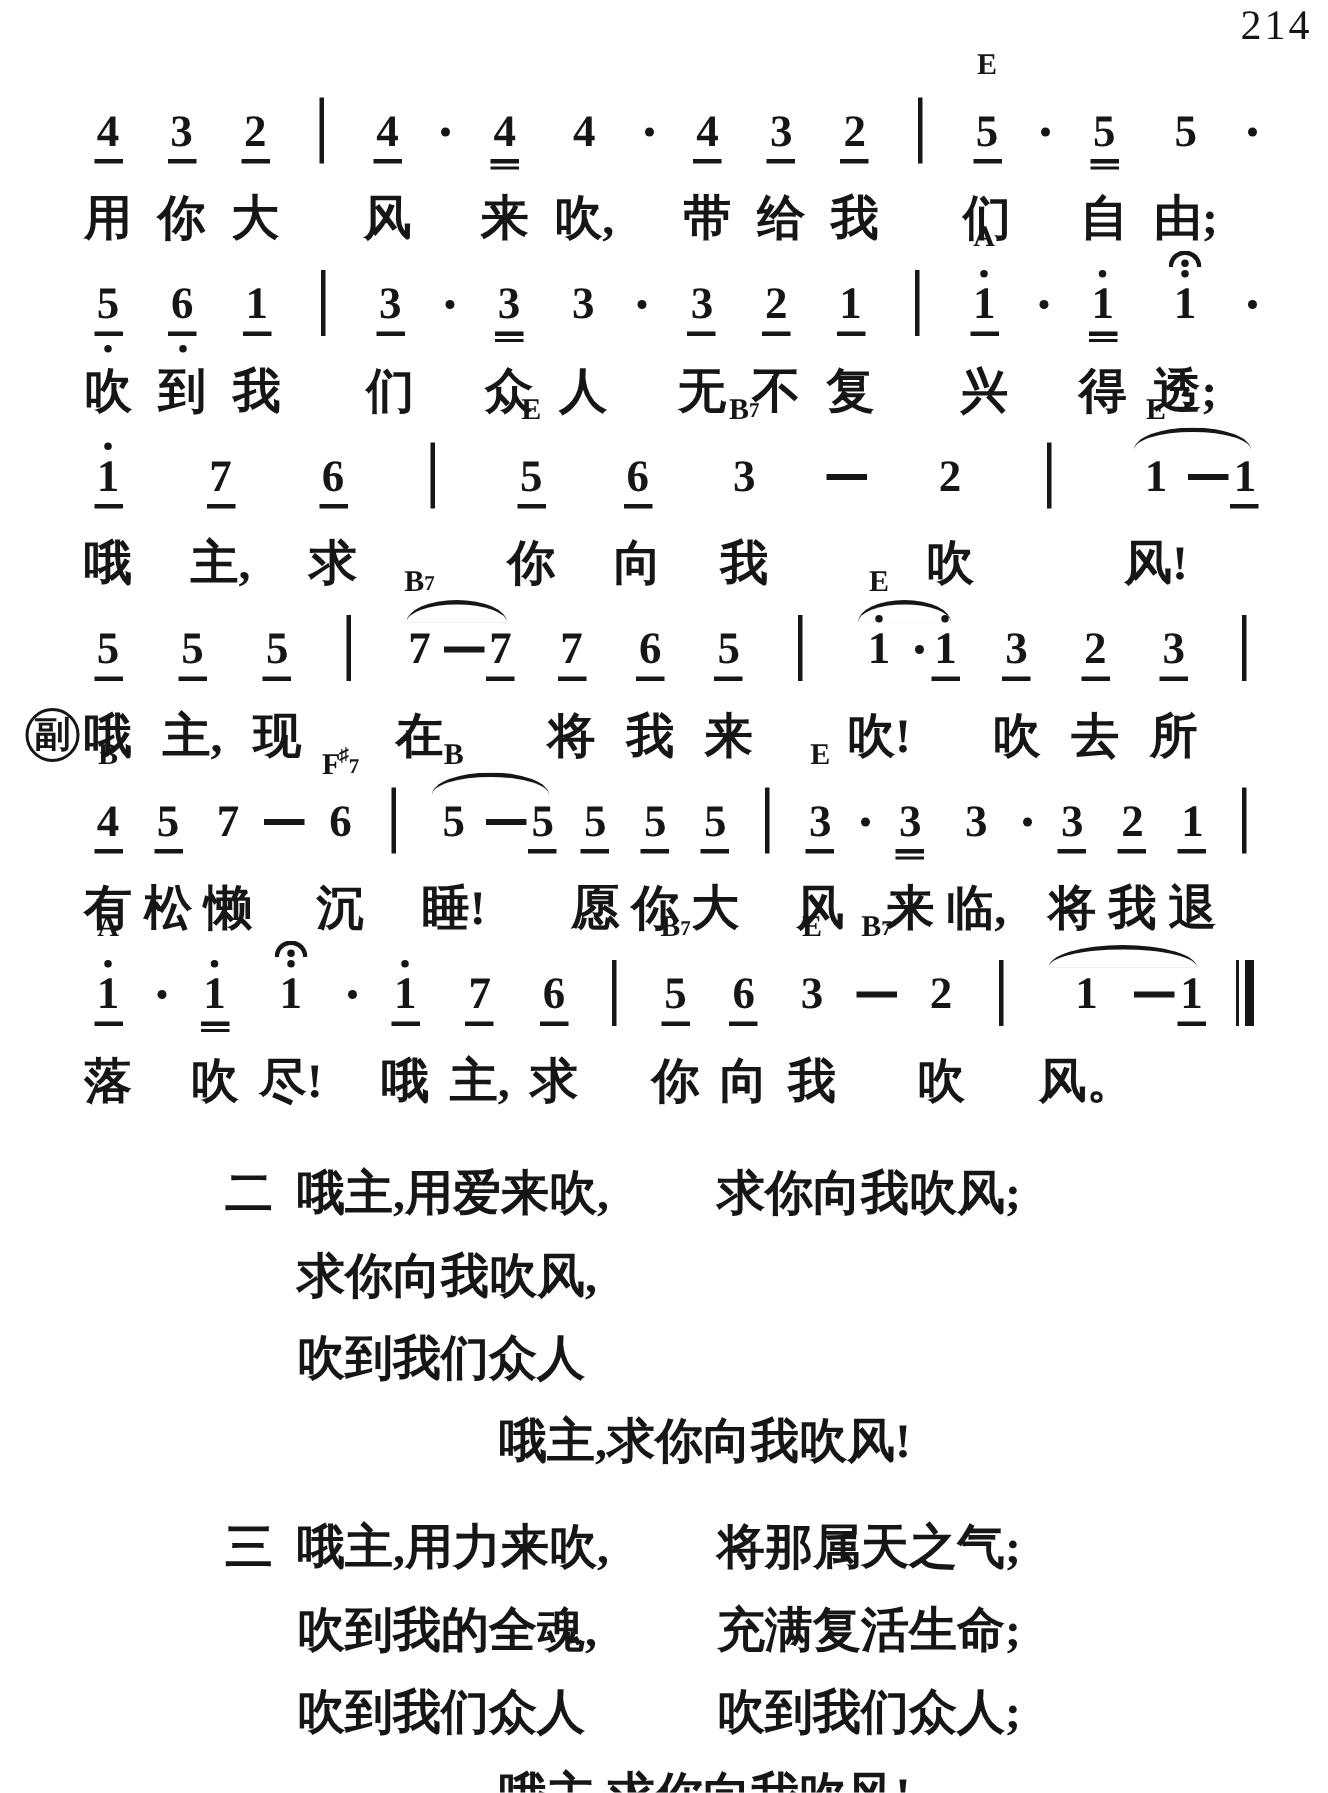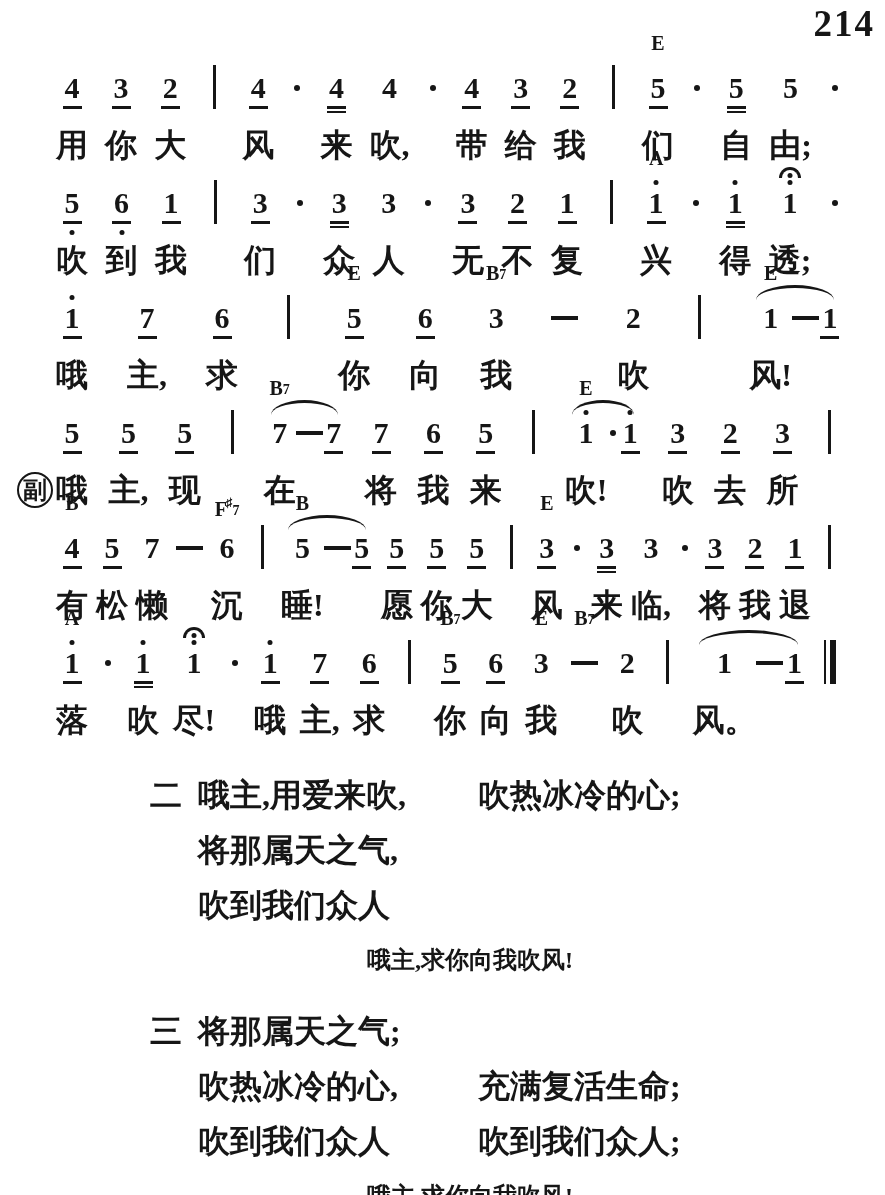--- a/index.html
+++ b/index.html
@@ -1,20 +1,20 @@
 <!DOCTYPE html>
 <html><head>
 <meta charset="utf-8">
 <style>
   html,body{margin:0;padding:0;}
   body{
     width:885px;height:1195px;background:#ffffff;position:relative;overflow:hidden;
     font-family:"Liberation Serif","DejaVu Serif",serif;color:#161616;
   }
-  .pageno{position:absolute;top:2px;right:10px;font-size:37px;font-weight:bold;letter-spacing:2px;}
+  .pageno{position:absolute;top:2px;right:10px;font-size:28px;font-weight:normal;letter-spacing:2px;}
   #music{position:absolute;left:56px;right:44px;top:54px;}
   .system{display:flex;justify-content:space-between;align-items:flex-start;height:115px;}
   .tok{position:relative;display:flex;flex-direction:column;align-items:center;min-width:22px;}
   .tok.small{min-width:12px;}
   .chord{position:absolute;top:-21px;left:50%;transform:translateX(-50%);
          font-weight:bold;font-size:20px;line-height:20px;white-space:nowrap;}
   .chord .sharp{font-size:13px;vertical-align:9px;margin-left:-1px;}
   .chord .seven{font-size:14px;vertical-align:1px;}
   .top{height:18px;width:100%;position:relative;}
   .hdot{position:absolute;left:50%;bottom:2px;transform:translateX(-50%);
@@ -43,21 +43,21 @@
        text-align:center;box-sizing:border-box;font-weight:bold;}
   .grp{display:flex;position:relative;align-items:flex-start;}
   .arc{position:absolute;top:1px;left:7px;right:7px;height:12px;
        border-top:3px solid #161616;border-radius:50% 50% 0 0 / 100% 100% 0 0;}
   #verses{position:absolute;left:150px;top:768px;width:640px;}
   .verse{margin-bottom:16px;}
   .vrow{display:flex;height:55px;font-size:32px;font-weight:bold;line-height:55px;}
   .vnum{width:48px;}
   .vleft{width:280px;}
   .vright{flex:1;}
-  .vref{text-align:center;height:55px;font-size:24px;font-weight:bold;line-height:55px;}
+  .vref{text-align:center;height:55px;font-size:32px;font-weight:bold;line-height:55px;}
 </style>
 </head>
 <body>
 
 <div class="pageno">214</div>
 <div id="music">
     <div class="system">
       <div class="tok">
         <div class="top"></div>
         <div class="mid">
@@ -1217,40 +1217,41 @@
         <div class="bot"></div>
         <div class="lyr"></div>
       </div>
     </div>
   </div>
 <div id="verses">
     <div class="verse">
       <div class="vrow">
         <div class="vnum">二</div>
         <div class="vleft">哦主,用爱来吹,</div>
-        <div class="vright">吹热冰冷的心;</div>
+        <div class="vright">求你向我吹风;</div>
       </div>
       <div class="vrow">
         <div class="vnum"></div>
-        <div class="vleft">将那属天之气,</div>
+        <div class="vleft">求你向我吹风,</div>
       </div>
       <div class="vrow">
         <div class="vnum"></div>
         <div class="vleft">吹到我们众人</div>
       </div>
       <div class="vref">哦主,求你向我吹风!</div>
     </div>
     <div class="verse">
       <div class="vrow">
         <div class="vnum">三</div>
+        <div class="vleft">哦主,用力来吹,</div>
         <div class="vright">将那属天之气;</div>
       </div>
       <div class="vrow">
         <div class="vnum"></div>
-        <div class="vleft">吹热冰冷的心,</div>
+        <div class="vleft">吹到我的全魂,</div>
         <div class="vright">充满复活生命;</div>
       </div>
       <div class="vrow">
         <div class="vnum"></div>
         <div class="vleft">吹到我们众人</div>
         <div class="vright">吹到我们众人;</div>
       </div>
       <div class="vref">哦主,求你向我吹风!</div>
     </div>
   </div>

